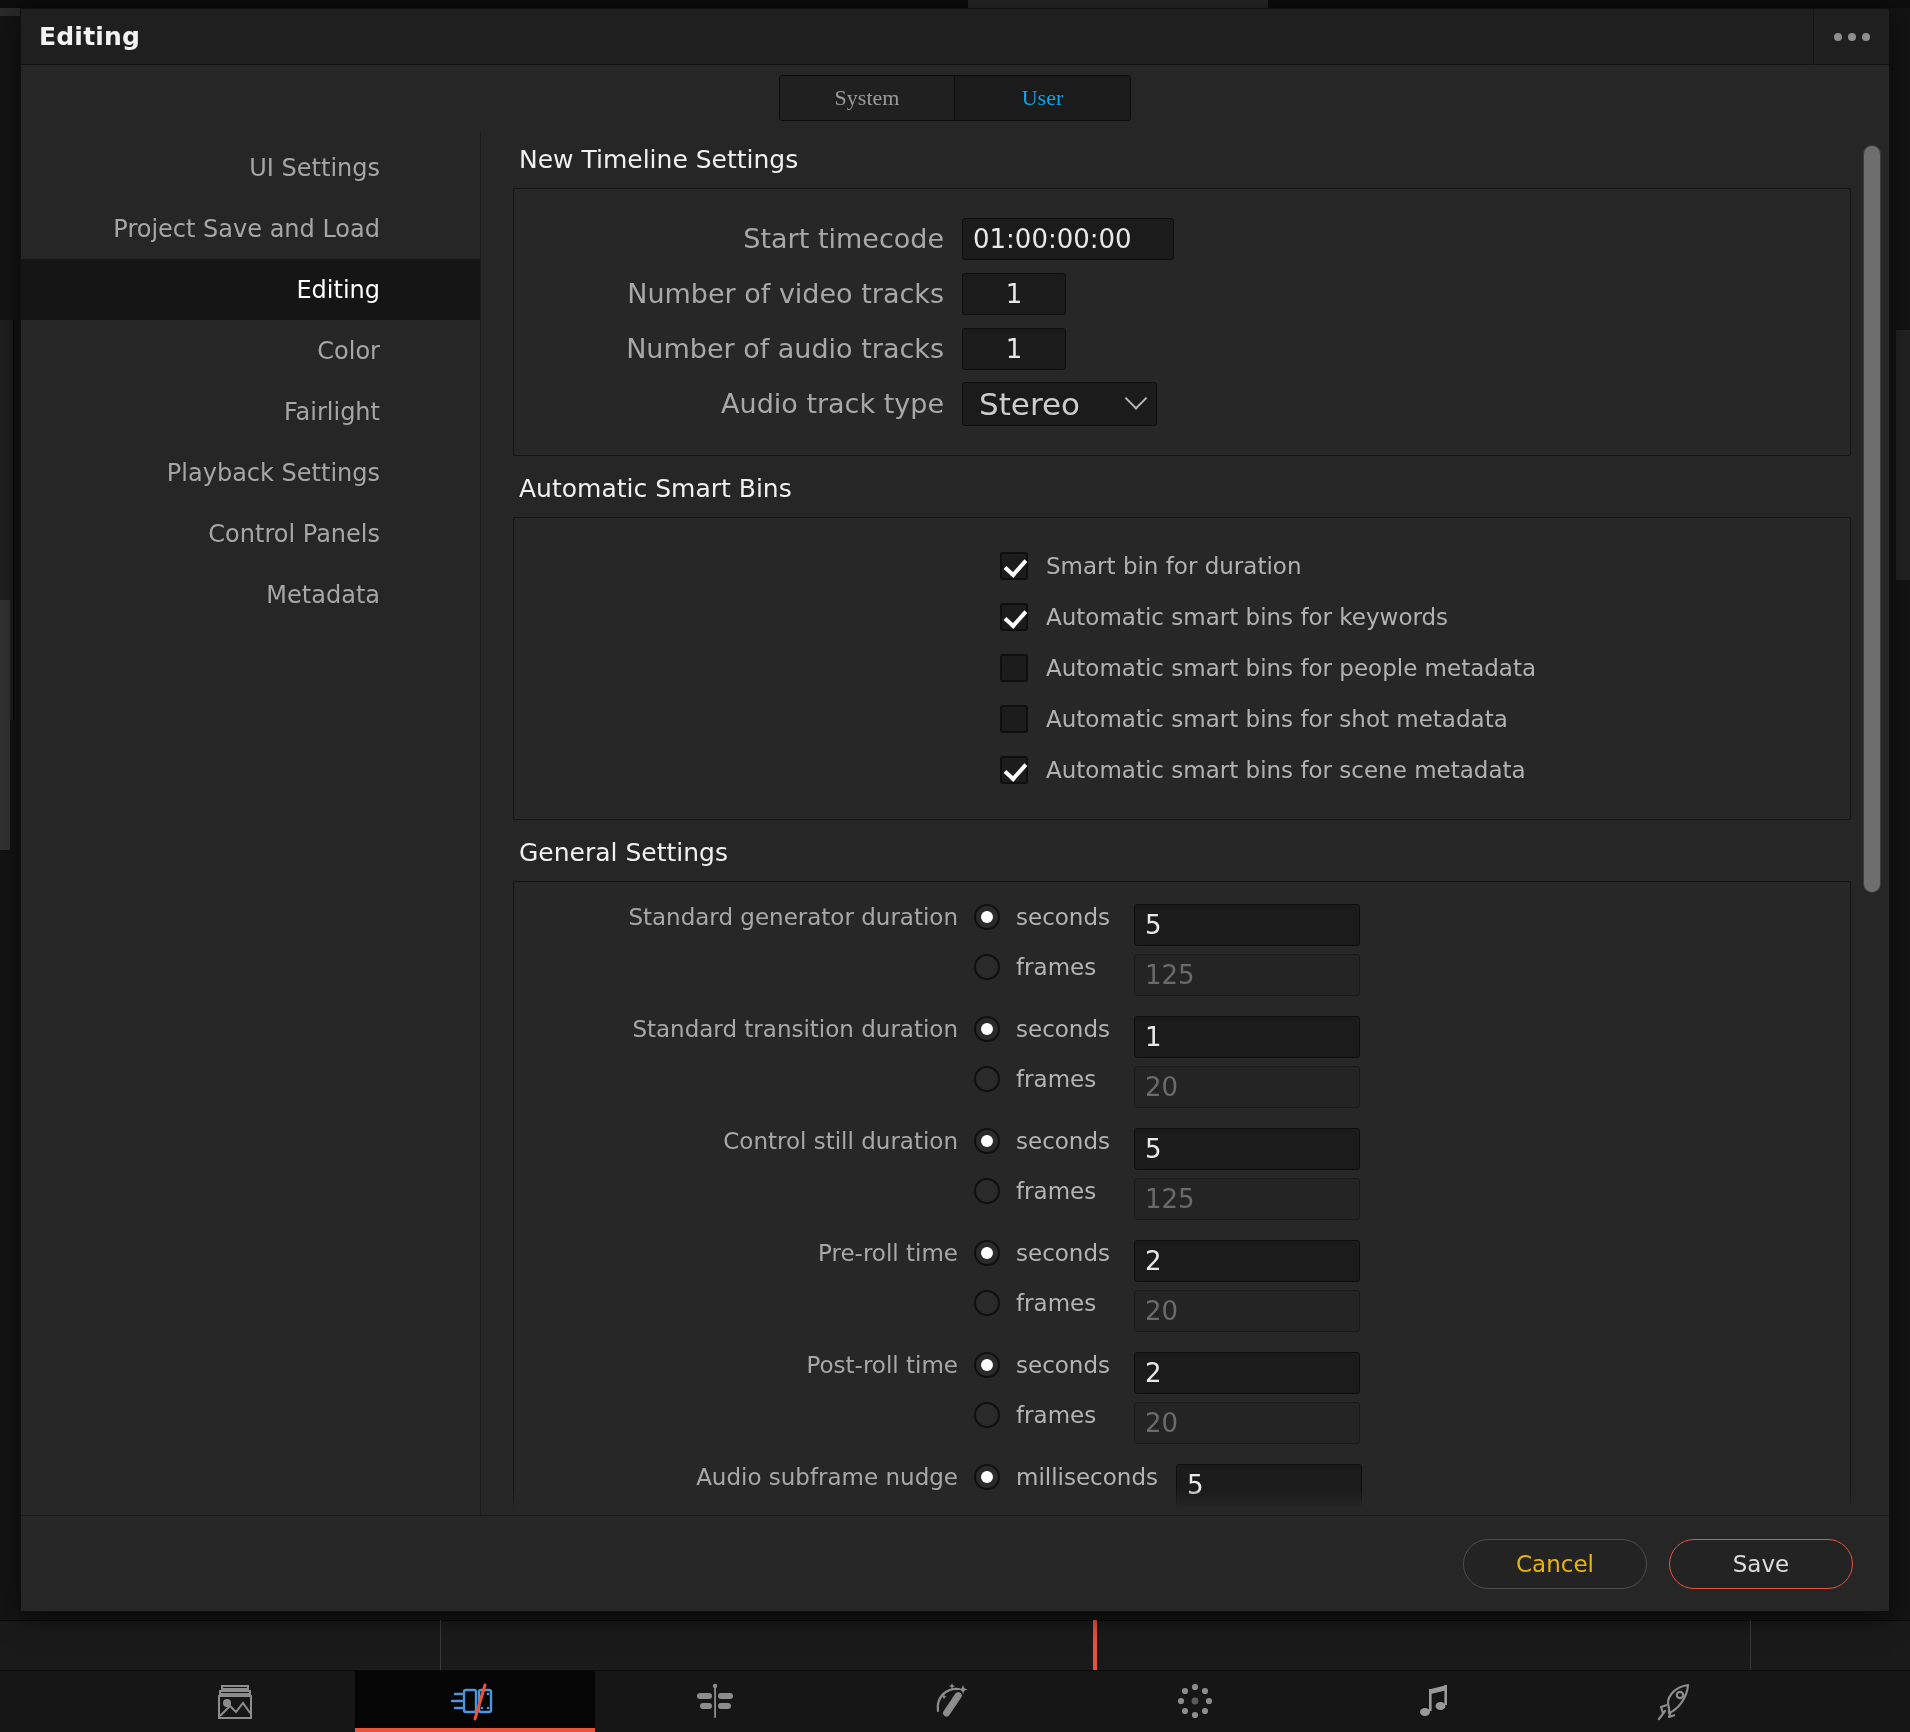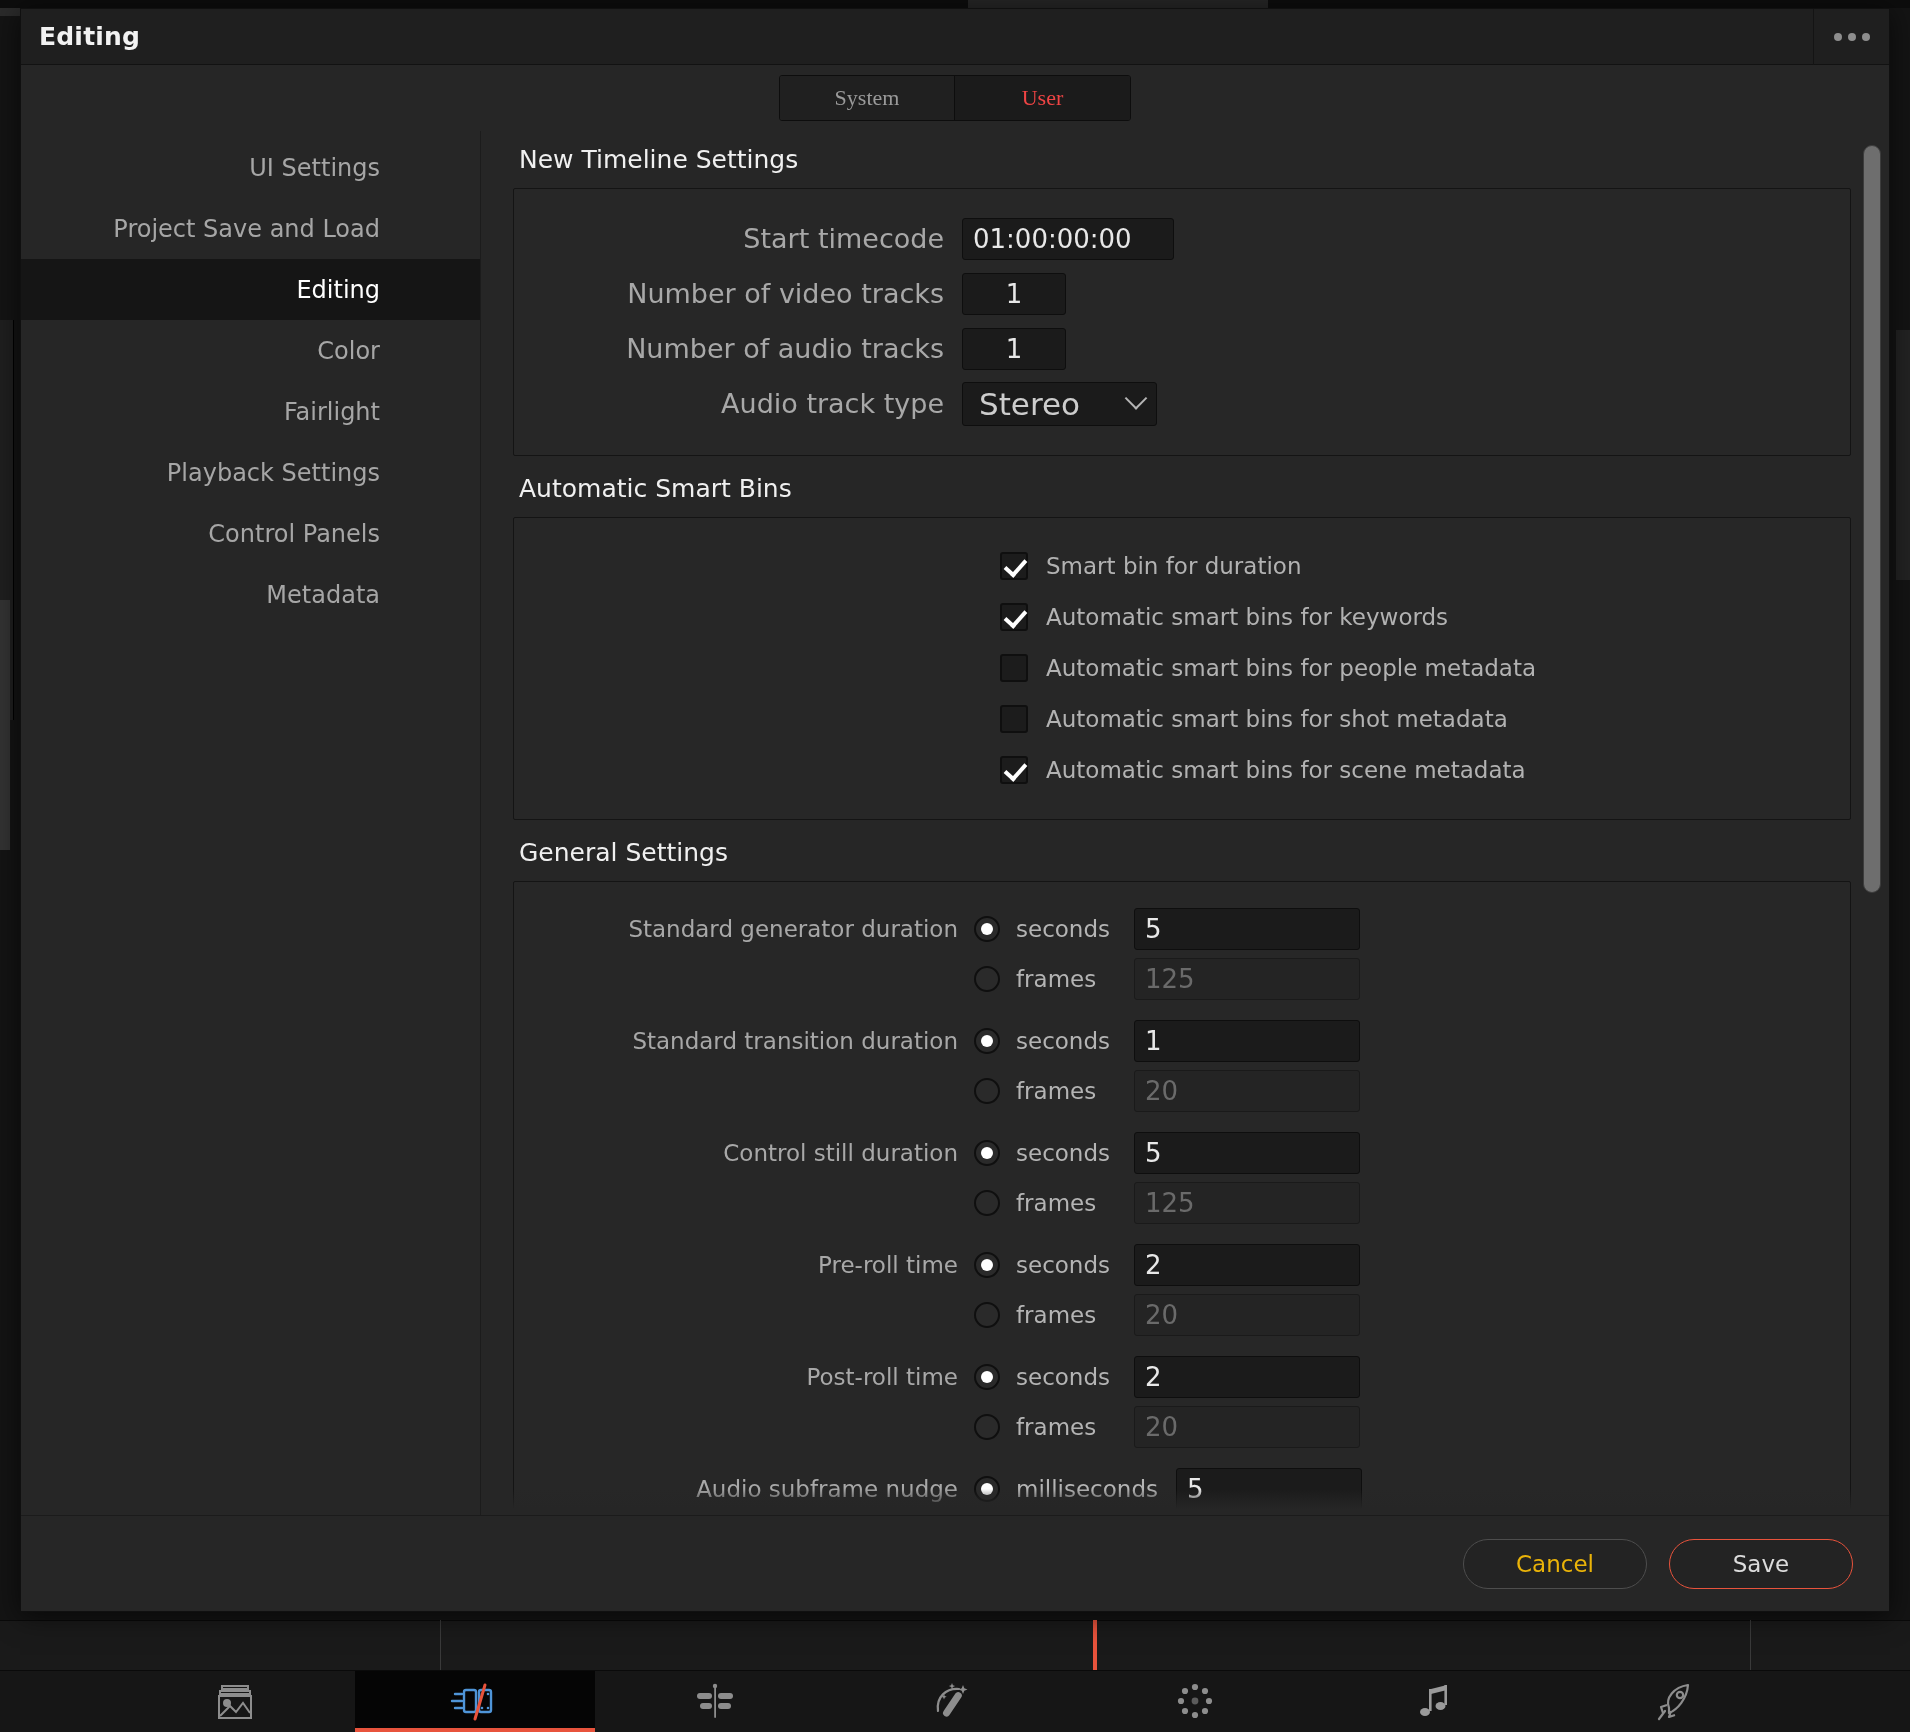--- a/index.html
+++ b/index.html
@@ -71,21 +71,21 @@
 
   
   .tabs-row { height: 66px; display:flex; align-items:center; justify-content:center; flex:0 0 66px;font-family:Liberation Serif, serif; }
   .segmented { display: flex; border: 1px solid #0d0d0d; border-radius: 3px; overflow: hidden; }
   .seg {
     width: 175px; height: 44px; display:flex; align-items:center; justify-content:center;
     background: #202020; color: #9a9a9a; font-size: 22px; cursor: pointer;
     border-right: 1px solid #0d0d0d;
   }
   .seg:last-child { border-right: none; }
-  .seg.active { background: #1b1b1b; color: #ef4444; }
+  .seg.active { background: #1b1b1b; color: #0ea5e9; }
 
   
   .dialog-body { display: flex; flex: 1; min-height: 0; }
 
   .sidebar {
     width: 460px; flex: 0 0 460px; padding-top: 6px;
     border-right: 1px solid #1c1c1c;
   }
   .side-item {
     height: 61px; display: flex; align-items: center; justify-content: flex-end;
@@ -145,21 +145,21 @@
     border-radius: 3px; margin-right: 18px; position: relative; cursor: pointer; flex:0 0 28px;
   }
   .cbox.on::after {
     content: ""; position: absolute; left: 7px; top: 1px; width: 9px; height: 17px;
     border-right: 4px solid #ffffff; border-bottom: 4px solid #ffffff;
     transform: rotate(42deg);
   }
   .cb-label { color: #b2b2b2; font-size: 23px; }
 
   
-  .gen-row { display: flex; align-items: center; height: 50px; }
+  .gen-row { display: flex; height: 50px; }
   .gen-lbl { width: 460px; flex: 0 0 460px; text-align: right; color: #a8a8a8; font-size: 23px; padding-right: 16px; }
   .radio {
     width: 26px; height: 26px; border-radius: 50%; border: 2px solid #0f0f0f;
     background: #2a2a2a; position: relative; cursor: pointer; flex: 0 0 26px;
   }
   .radio.on::after {
     content: ""; position: absolute; left: 5px; top: 5px; width: 12px; height: 12px;
     border-radius: 50%; background: #ffffff;
   }
   .unit { width: 134px; flex: 0 0 134px; color: #b4b4b4; font-size: 23px; padding-left: 16px; }

